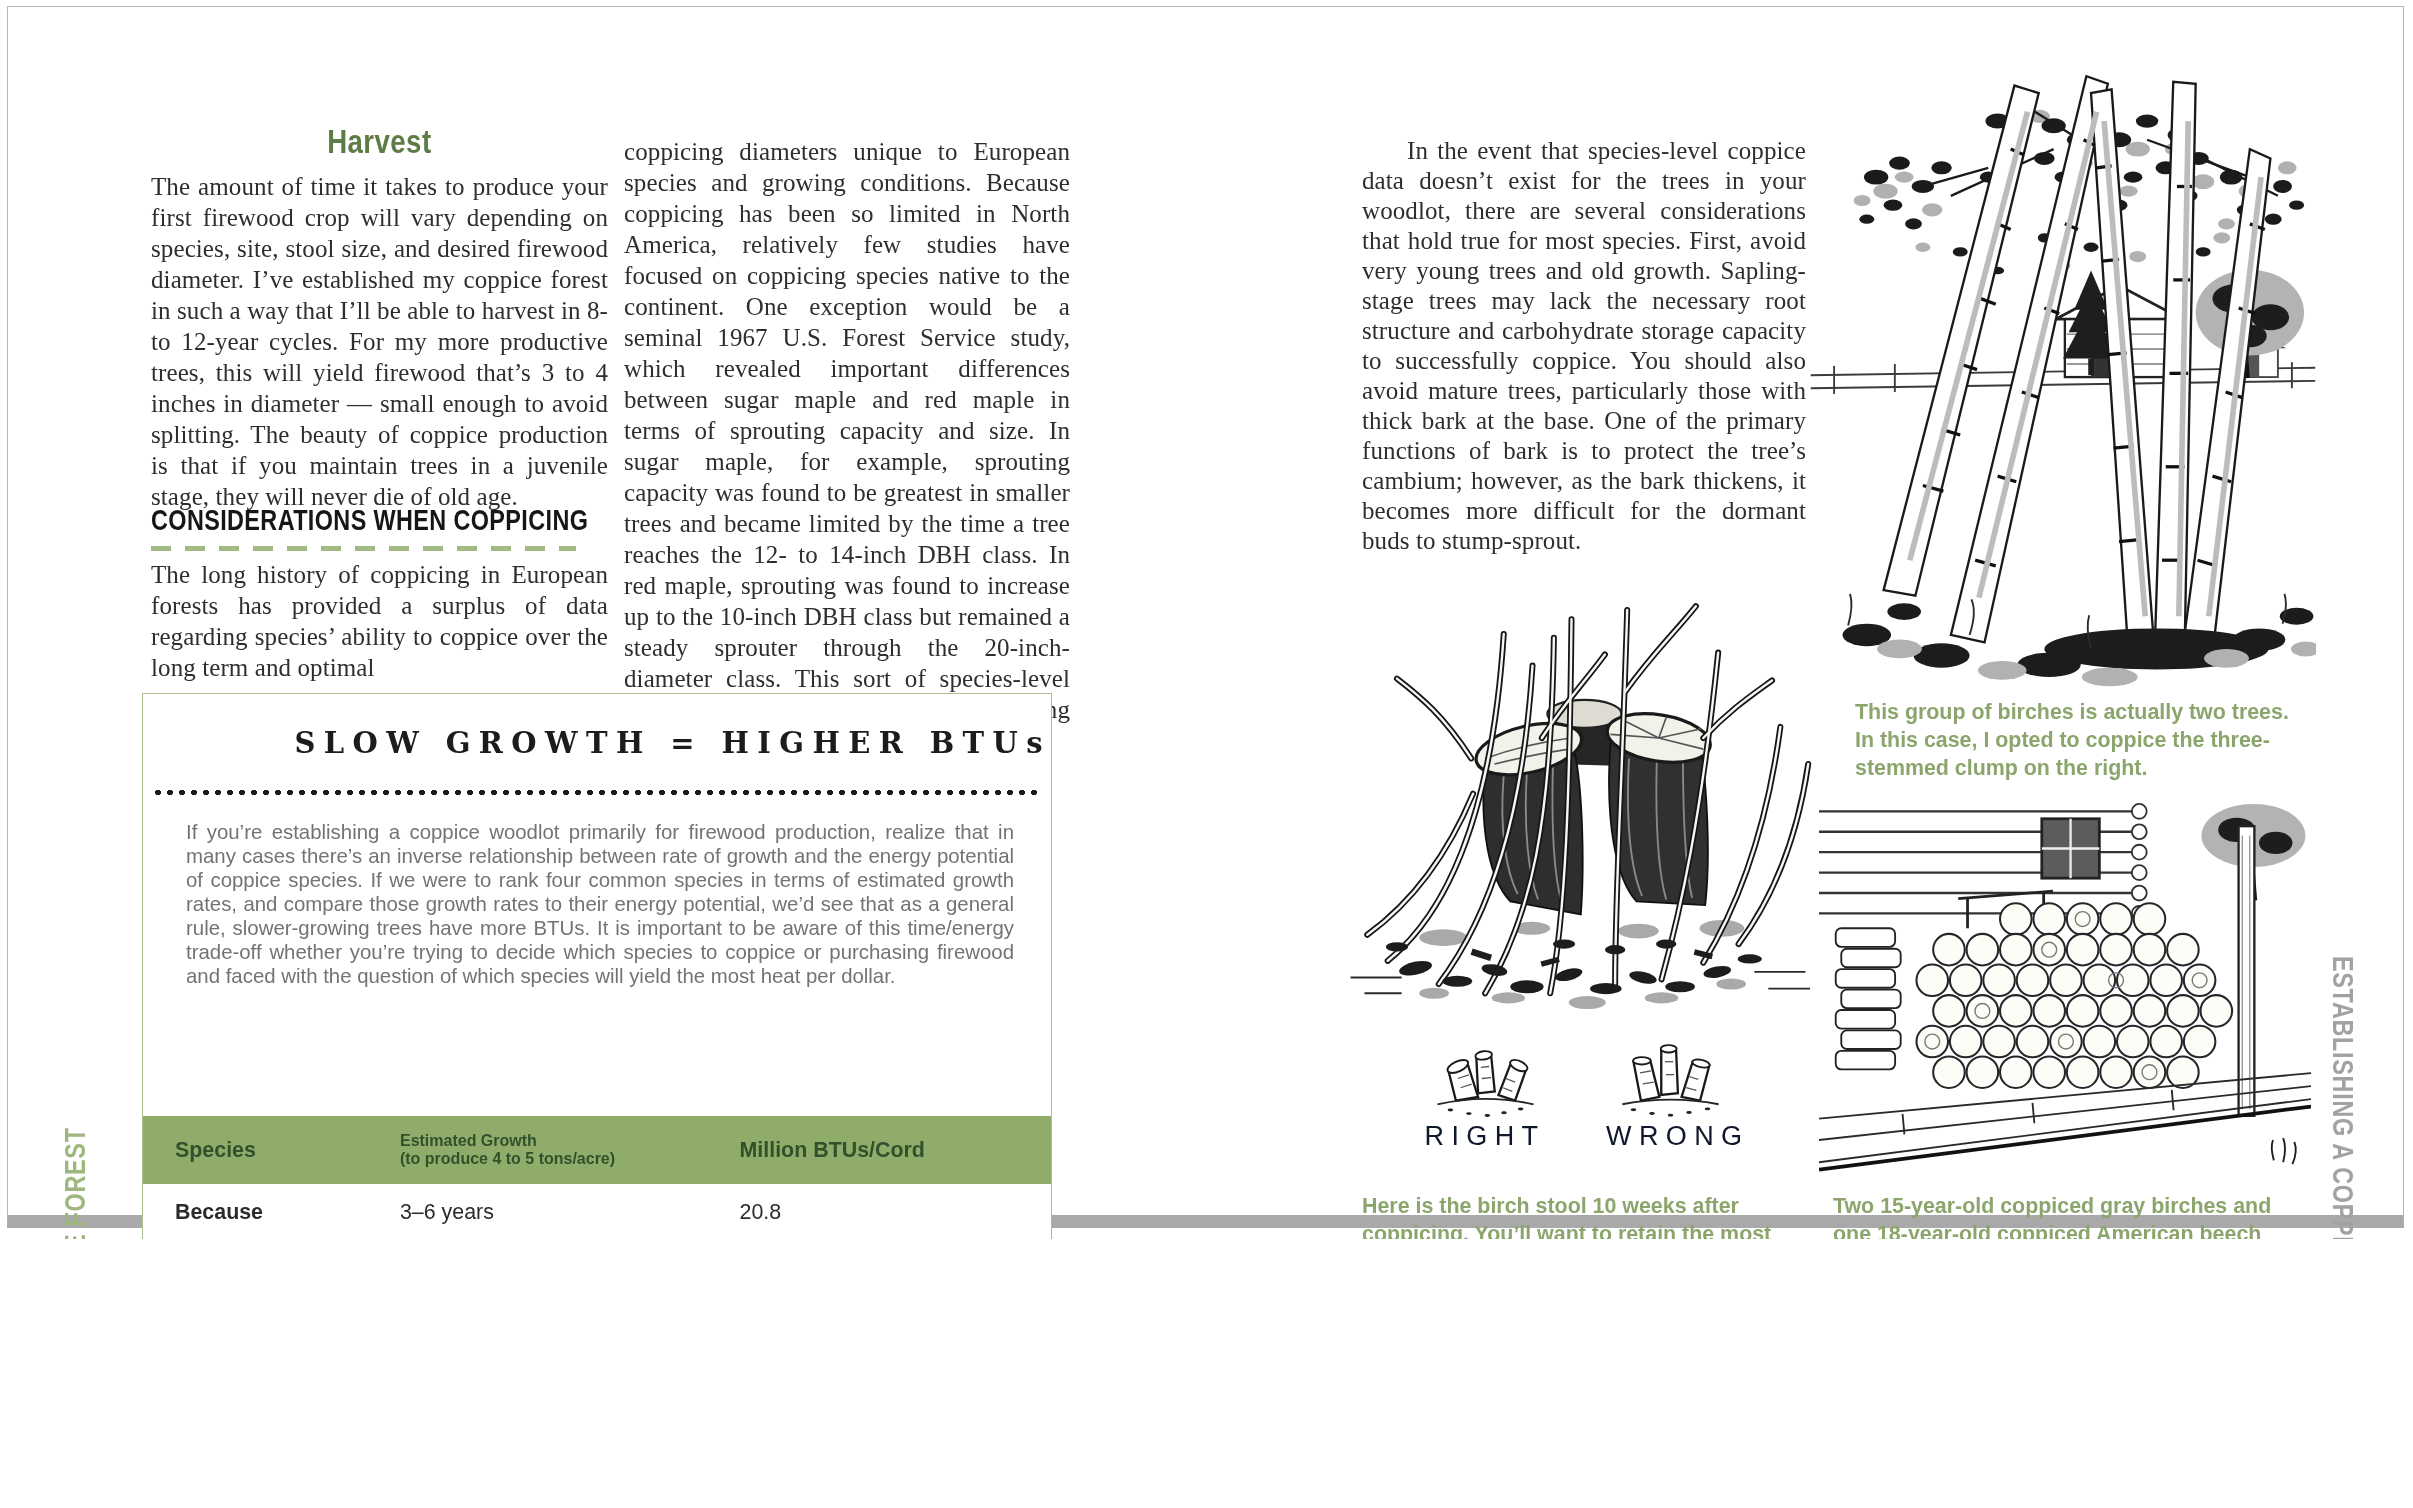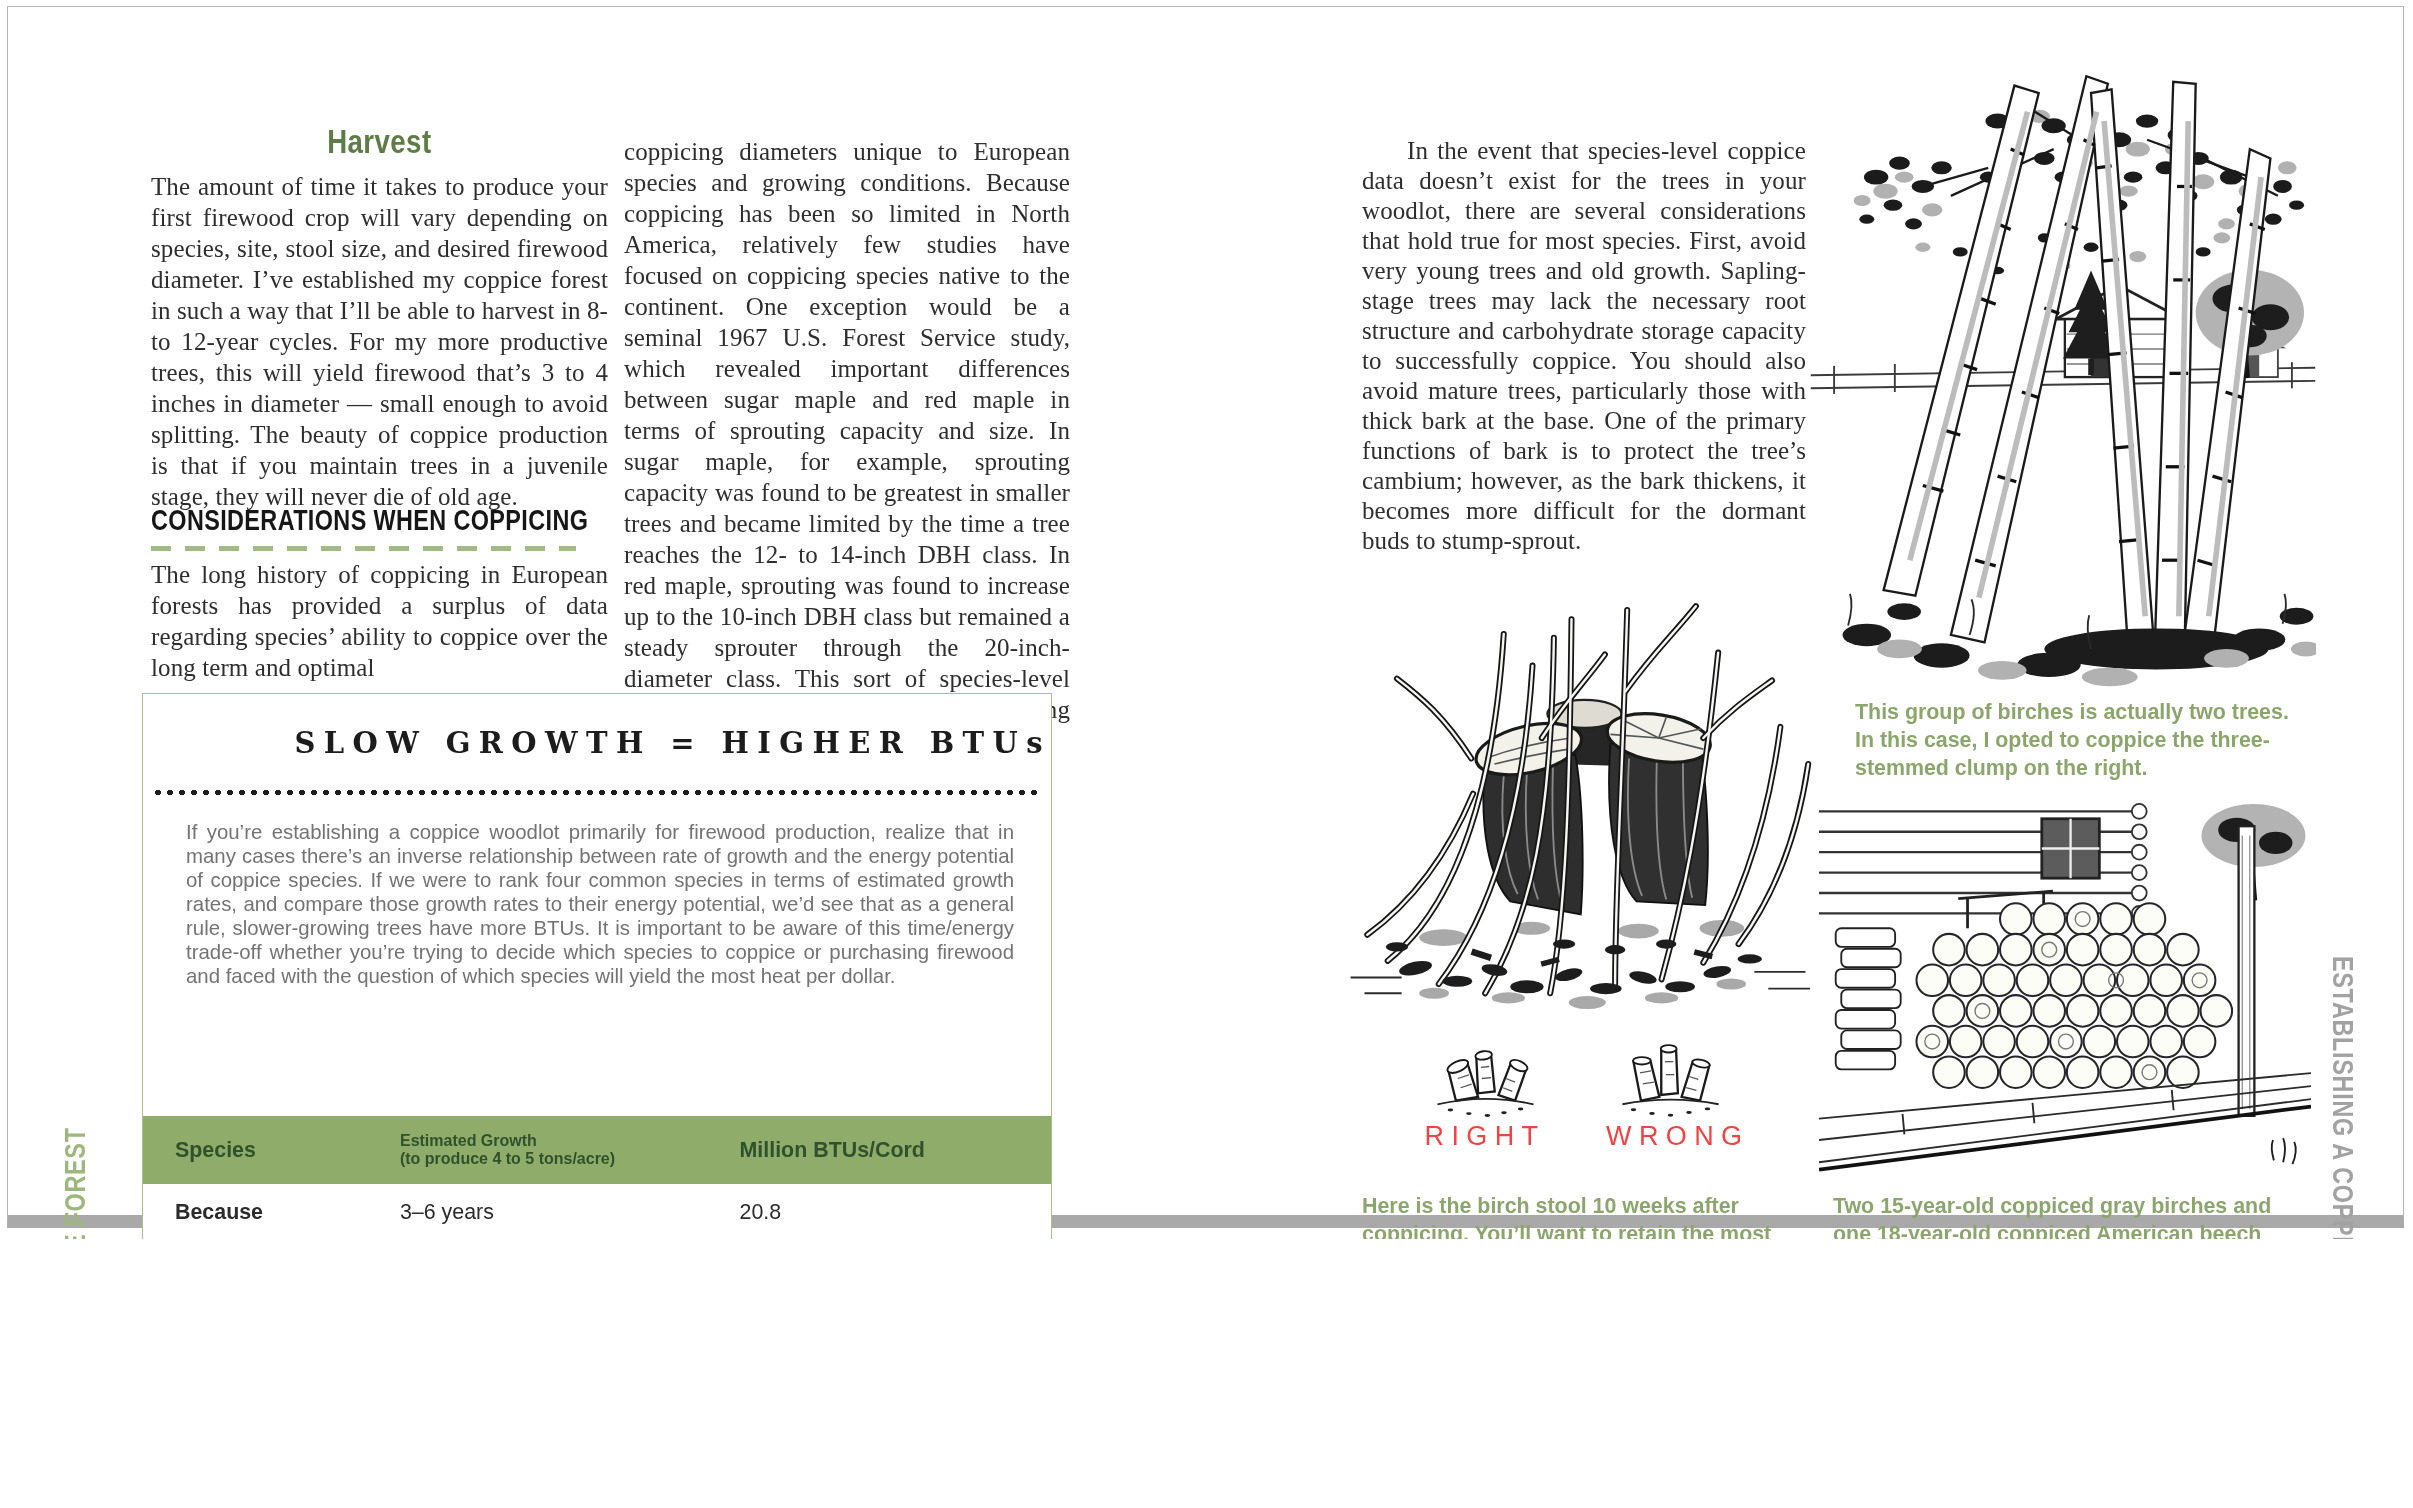--- a/index.html
+++ b/index.html
@@ -49,21 +49,21 @@
   #v-left { left:58px; top:1400px; color:#9db77f; transform:rotate(-90deg) scaleX(.78); }
   #v-right { left:2360px; top:956px; color:#a2a2a2; transform:rotate(90deg) scaleX(.78); }
   .folio-dashes { position:absolute; width:48px; height:3.7px;
     background:repeating-linear-gradient(90deg,#4a4a4a 0 9.3px,transparent 9.3px 17.6px); }
   .folio { position:absolute; font-family:"Liberation Sans","DejaVu Sans",sans-serif;
     font-weight:700; font-size:35px; color:#161616; }
 
   
   #rp-para { position:absolute; left:1362px; top:136px; width:444px; text-indent:45px; }
   .hand-label { position:absolute; font-family:"Liberation Sans","DejaVu Sans",sans-serif;
-    font-size:27px; letter-spacing:7.4px; color:#ef4444; text-align:center; }
+    font-size:27px; letter-spacing:7.4px; color:#0f172a; text-align:center; }
   .illo { position:absolute; }
   svg { display:block; }
 </style>
 </head>
 <body>
 
 <div id="spread">
   <div class="page-frame"></div>
 
   <div>

